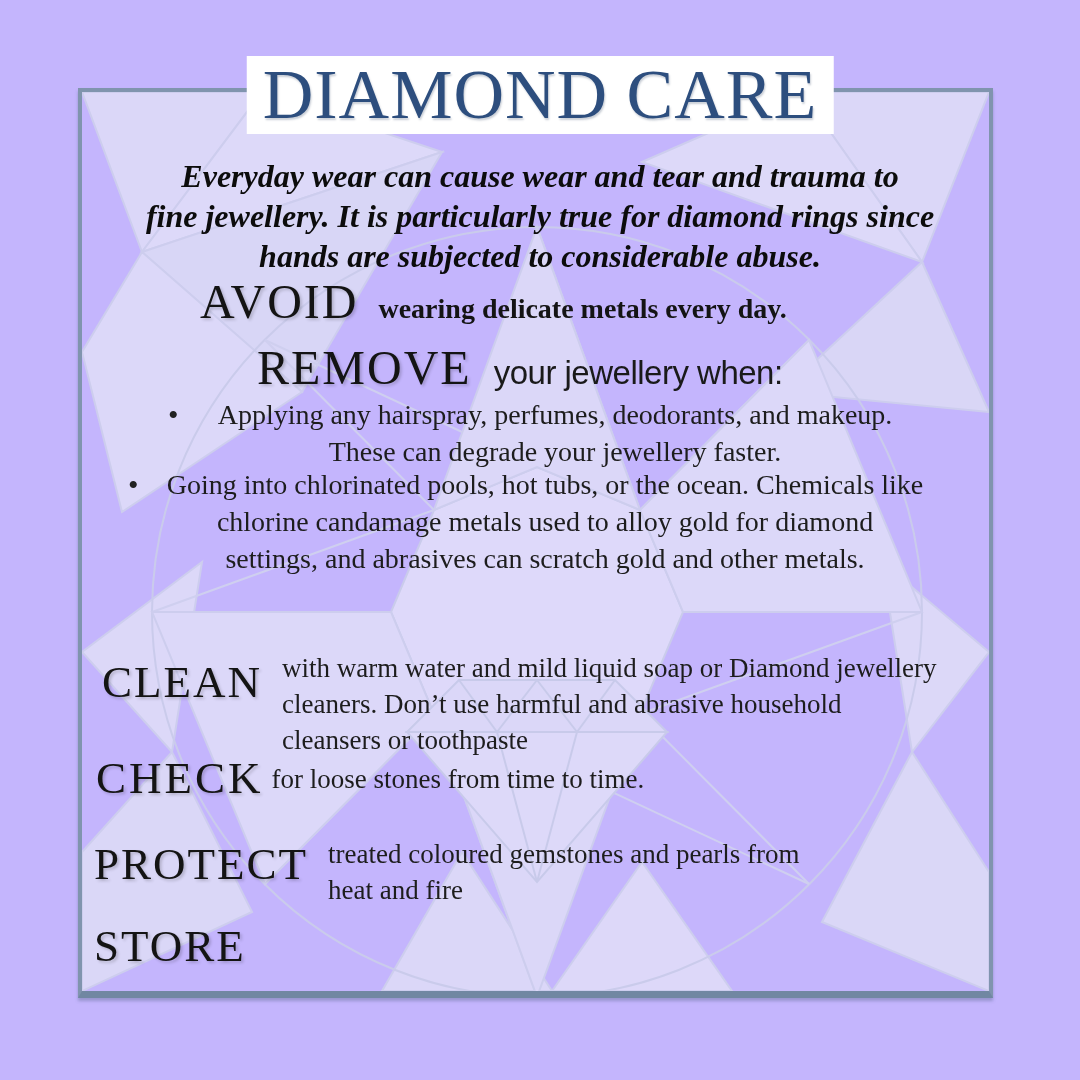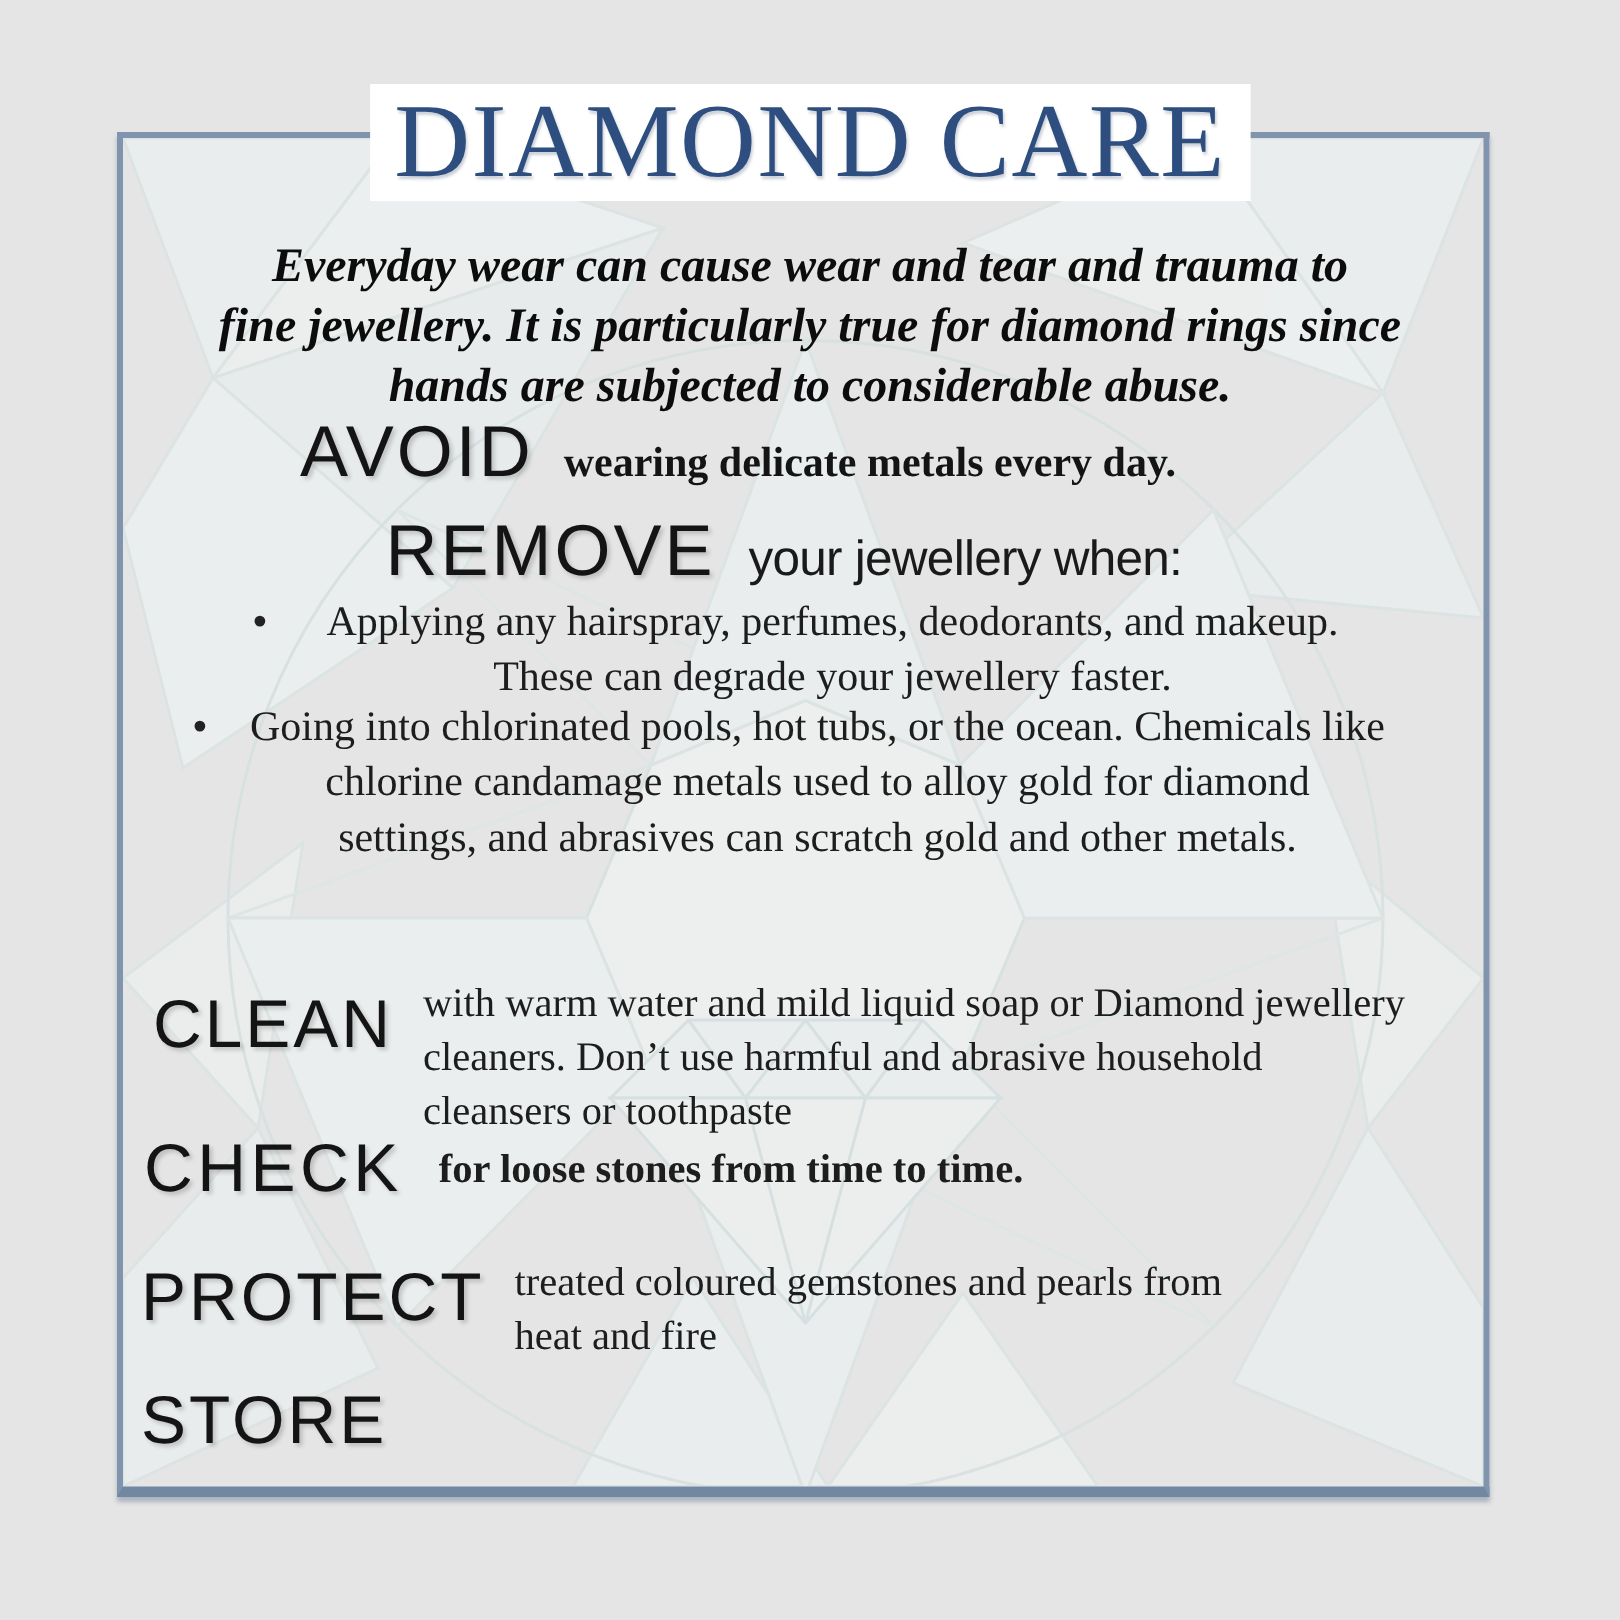--- a/index.html
+++ b/index.html
@@ -1,17 +1,17 @@
 <!DOCTYPE html>
 <html style="--c-title: #2d4e7e; --c-frame: #8094ae; --c-frame-bottom: #7187a2;"><head>
 <meta charset="utf-8">
 <style>
   html,body{margin:0;padding:0;background:#ffffff;}
   .canvas{
-    position:relative;width:1080px;height:1080px;background:#e5e5e5;
+    position:relative;width:1080px;height:1080px;background:#c4b5fd;
     overflow:hidden;font-family:"Liberation Serif", serif;color:#1d1d1d;
   }
   
   .frame{
     position:absolute;left:78px;top:88px;width:915px;height:910px;
     border:4px solid var(--c-frame,#8094ae);
     border-bottom:7px solid var(--c-frame-bottom,#7187a2);
     box-shadow:0 3px 3px rgba(70,90,120,.35);
     box-sizing:border-box;background:transparent;z-index:1;
   }
@@ -29,21 +29,21 @@
     color:var(--c-title,#2d4e7e);text-shadow:1px 2px 2px rgba(40,60,90,.25);
   }
   .layer{position:absolute;z-index:3;}
   
   .intro{
     left:58px;top:156px;width:964px;text-align:center;
     font-style:italic;font-weight:600;font-size:32px;line-height:40px;color:#0c0c0c;
   }
   
   .bighead{
-    font-family:Liberation Sans, sans-serif;font-weight:400;color:#141414;
+    font-family:Liberation Serif, serif;font-weight:400;color:#141414;
     letter-spacing:2px;text-shadow:2px 2px 3px rgba(0,0,0,.18);line-height:1;
   }
   .row{display:flex;align-items:baseline;white-space:nowrap;}
   .avoid-row{left:200px;top:278px;}
   .avoid-row .bighead{font-size:48px;}
   .avoid-row .lead{margin-left:20px;font-size:28px;font-weight:700;color:#141414;}
   .remove-row{left:257px;top:344px;}
   .remove-row .bighead{font-size:48px;}
   .remove-row .lead-sans{
     margin-left:22px;font-family:"Liberation Sans", sans-serif;
@@ -56,21 +56,21 @@
   .bullet-text{position:absolute;z-index:3;text-align:center;font-size:28px;line-height:37px;color:#1d1d1d;}
   .bt1{left:175px;top:396px;width:760px;}
   .bt2{left:135px;top:466px;width:820px;}
   
   .section{position:absolute;z-index:3;display:flex;align-items:flex-start;}
   .section .h{font-size:45px;flex:none;}
   .section .lines{margin-left:20px;font-size:27px;line-height:36px;color:#1d1d1d;white-space:nowrap;}
   .s-keep{left:116px;top:566px;}    .s-keep .h{margin-top:10px;}
   .s-clean{left:102px;top:650px;}   .s-clean .h{margin-top:10px;}
   .s-check{left:96px;top:756px;align-items:center;} .s-check .h{letter-spacing:3px;}
-  .s-check .lines{margin-left:24px;font-weight:bold;}
+  .s-check .lines{margin-left:8px;}
   .s-protect{left:94px;top:836px;}  .s-protect .h{margin-top:6px;}
   .s-store{left:94px;top:918px;flex-direction:column;}    .s-store .h{margin-top:6px;}
 </style>
 </head>
 <body>
 
 <div class="canvas">
 
   <div class="wm-clip">
     <svg width="907" height="899" viewBox="0 0 907 899" xmlns="http://www.w3.org/2000/svg">

